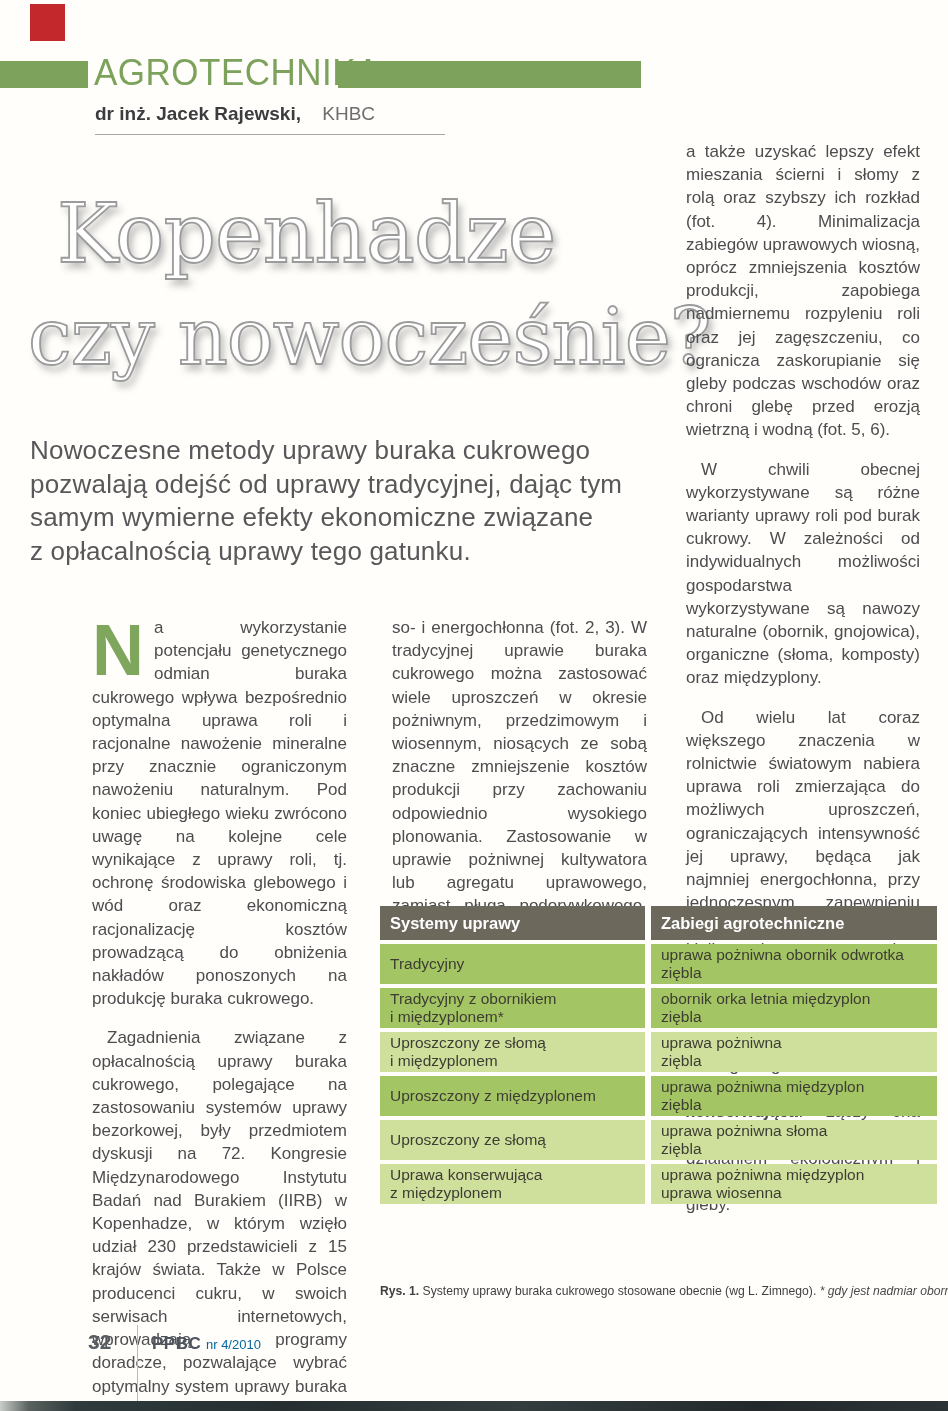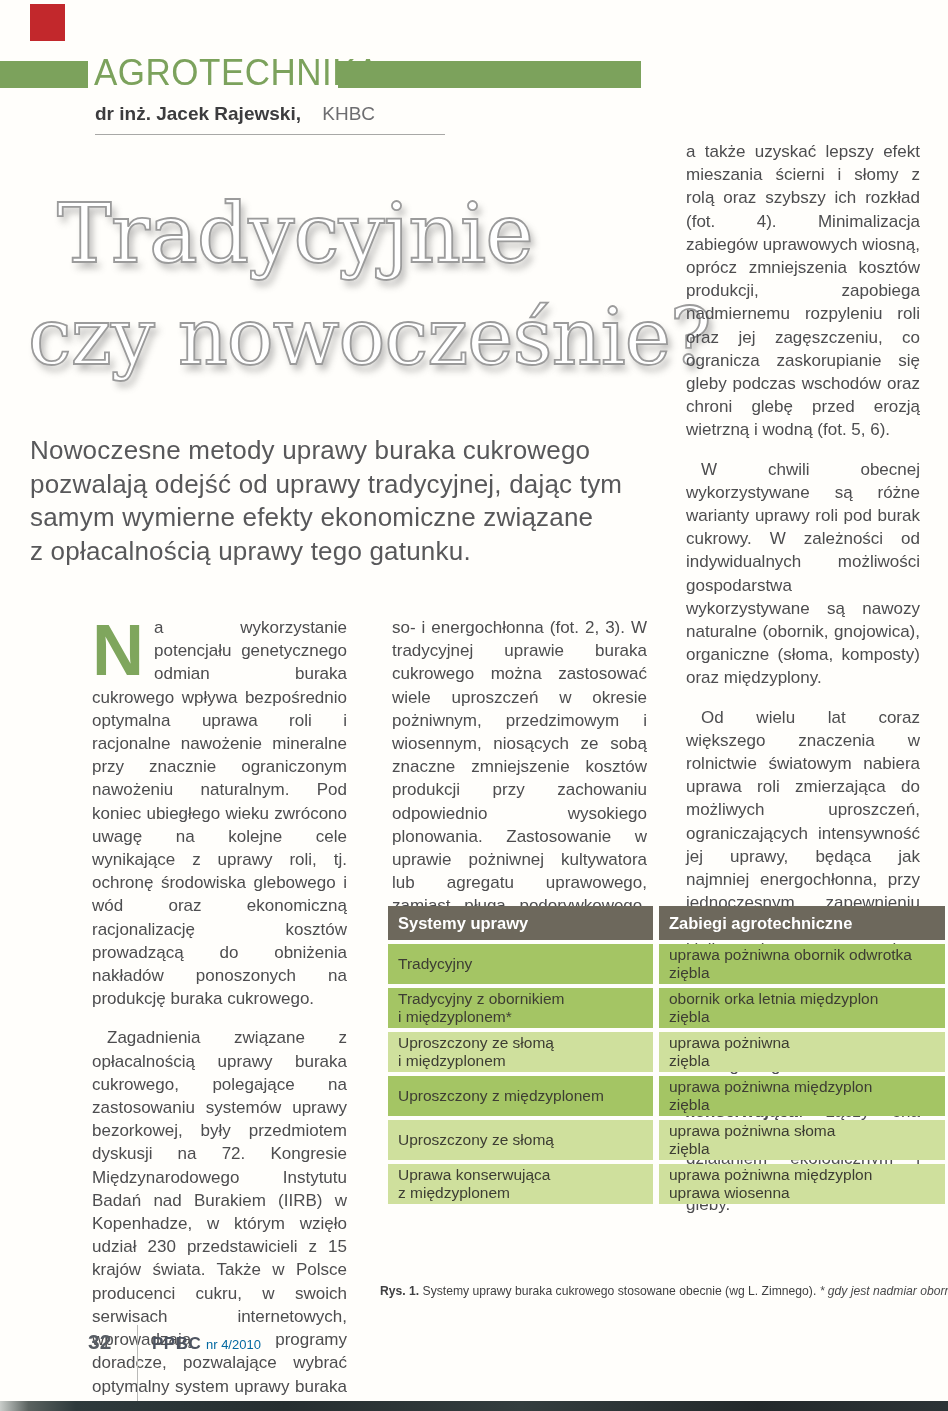--- a/index.html
+++ b/index.html
@@ -43,21 +43,21 @@
   .col-mid{left:376px;top:600px;width:287px;}
   .col-right{left:670px;top:124px;width:266px;}
   .dropcap{
     float:left;width:54px;height:66px;margin:3px 8px 0 0;
     font-size:72px;line-height:62px;font-weight:bold;color:#7fa65d;
   }
   .emph{font-weight:bold;font-style:italic;}
   
   .systems-table{
     position:absolute;left:380px;top:902px;width:557px;
-    border-collapse:separate;border-spacing:0 4px;table-layout:fixed;margin-left:8px;
+    border-collapse:separate;border-spacing:0 4px;table-layout:fixed;
   }
   .systems-table th{
     background:var(--table_header_bg,#6d685c);color:#fff;text-align:left;
     font-size:16.5px;font-weight:bold;padding:6px 10px;height:22px;
   }
   .systems-table td{
     font-size:15.5px;line-height:18px;padding:2px 10px;vertical-align:middle;
     color:#3d3d33;white-space:pre-line;height:36px;
   }
   .systems-table th:first-child,.systems-table td:first-child{border-right:6px solid #fffefb;}
@@ -92,21 +92,21 @@
   <div class="bar bar-left"></div>
   <div class="section-label">AGROTECHNIKA</div>
   <div class="bar bar-right"></div>
 
   <div class="byline">
     <span class="b">dr inż. Jacek Rajewski,</span>
     <span class="org">KHBC</span>
   </div>
   <div class="byline-rule"></div>
 
-  <div class="title title1">Tradycyjnie</div>
+  <div class="title title1">Kopenhadze</div>
   <div class="title title2">czy nowocześnie?</div>
 
   <div class="lead">Nowoczesne metody uprawy buraka cukrowego
 pozwalają odejść od uprawy tradycyjnej, dając tym
 samym wymierne efekty ekonomiczne związane
 z opłacalnością uprawy tego gatunku.</div>
 
   <div class="col col-left">
     <p><span class="dropcap">N</span><span>a wykorzystanie potencjału genetycznego odmian buraka cukrowego wpływa bezpośrednio optymalna uprawa roli i racjonalne nawożenie mineralne przy znacznie ograniczonym nawożeniu naturalnym. Pod koniec ubiegłego wieku zwrócono uwagę na kolejne cele wynikające z uprawy roli, tj. ochronę środowiska glebowego i wód oraz ekonomiczną racjonalizację kosztów prowadzącą do obniżenia nakładów ponoszonych na produkcję buraka cukrowego.</span></p>
     <p class="ind">Zagadnienia związane z opłacalnością uprawy buraka cukrowego, polegające na zastosowaniu systemów uprawy bezorkowej, były przedmiotem dyskusji na 72. Kongresie Międzynarodowego Instytutu Badań nad Burakiem (IIRB) w Kopenhadze, w którym wzięło udział 230 przedstawicieli z 15 krajów świata. Także w Polsce producenci cukru, w swoich serwisach internetowych, wprowadzają programy doradcze, pozwalające wybrać optymalny system uprawy buraka cukrowego we własnym gospodarstwie (www.liz.pl/uprawa) (fot. 1).</p>

